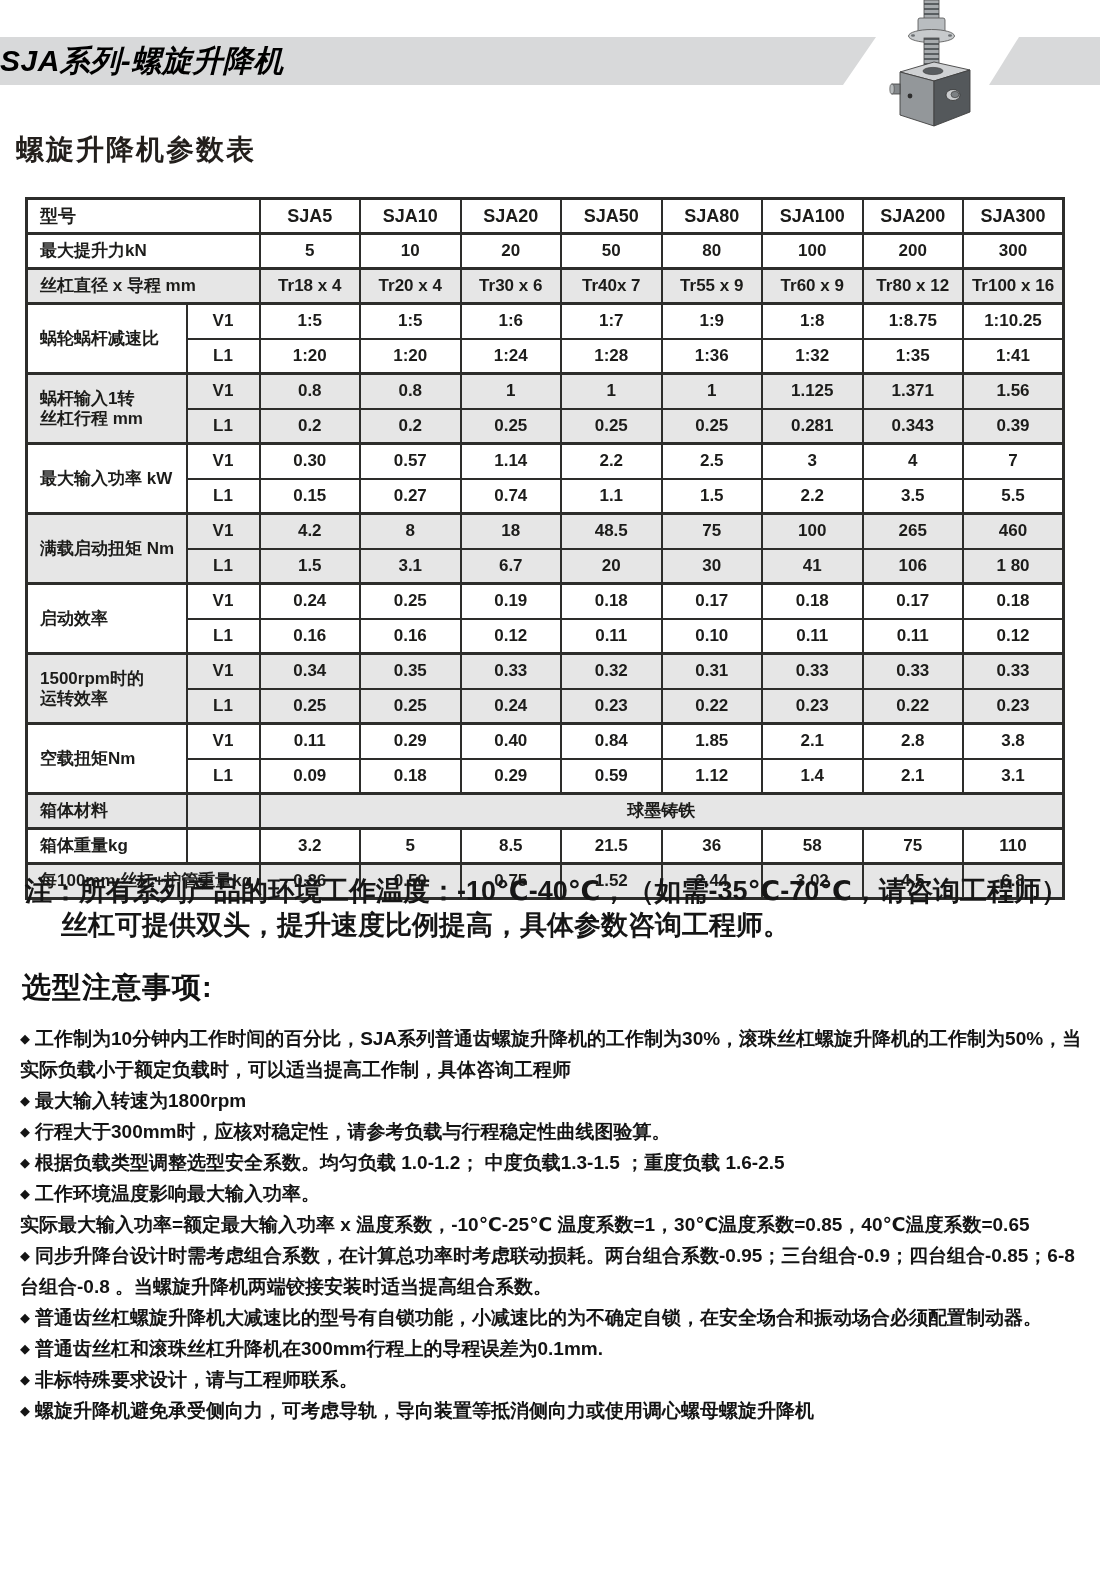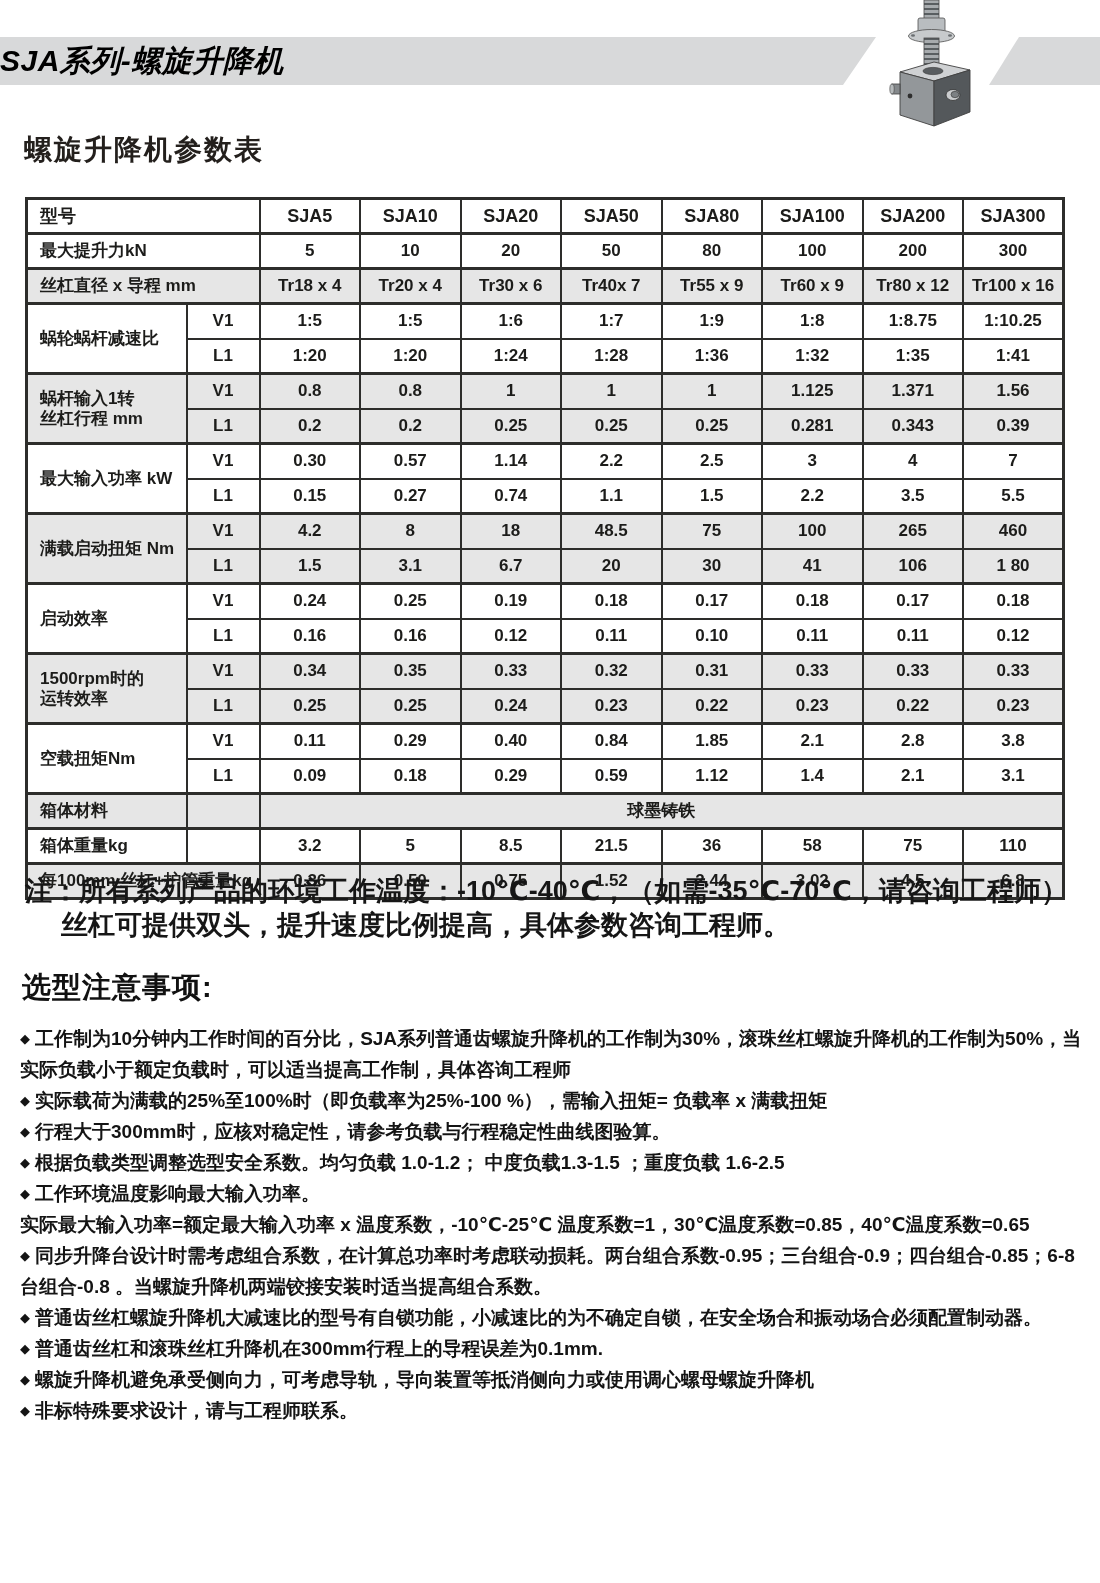--- a/index.html
+++ b/index.html
@@ -22,21 +22,21 @@
     white-space: nowrap;
   }
   .banner-right {
     position: absolute; top: 37px; right: 0; width: 111px; height: 48px;
     background: #d8d9da;
     clip-path: polygon(30px 0, 100% 0, 100% 100%, 0 100%);
   }
   .jack { position: absolute; left: 876px; top: 0; z-index: 5; }
   
   .param-title {
-    position: absolute; left: 24px; top: 131px;
+    position: absolute; left: 16px; top: 131px;
     font-size: 28px; font-weight: bold; letter-spacing: 2px; color: #231f1c;
   }
   .selection-title {
     position: absolute; left: 22px; top: 968px;
     font-size: 29px; font-weight: bold; letter-spacing: 1px; color: #111;
   }
   
   .ptable {
     position: absolute; left: 25px; top: 197px; width: 1037px;
     border-collapse: collapse; table-layout: fixed;
@@ -340,23 +340,23 @@
 
 <div class="table-notes">
   <p>注：所有系列产品的环境工作温度：-10℃-40℃，（如需-35℃-70℃，请咨询工程师）</p>
   <p class="indent">丝杠可提供双头，提升速度比例提高，具体参数咨询工程师。</p>
 </div>
 
 <div class="selection-title">选型注意事项:</div>
 
 <div class="notes" id="selection-notes">
     <p><span class="diamond">◆</span>工作制为10分钟内工作时间的百分比，SJA系列普通齿螺旋升降机的工作制为30%，滚珠丝杠螺旋升降机的工作制为50%，当实际负载小于额定负载时，可以适当提高工作制，具体咨询工程师</p>
-    <p><span class="diamond">◆</span>实际载荷为满载的25%至100%时（即负载率为25%-100 %），需输入扭矩= 负载率 x 满载扭矩</p>
+    <p><span class="diamond">◆</span>最大输入转速为1800rpm</p>
     <p><span class="diamond">◆</span>行程大于300mm时，应核对稳定性，请参考负载与行程稳定性曲线图验算。</p>
     <p><span class="diamond">◆</span>根据负载类型调整选型安全系数。均匀负载 1.0-1.2；  中度负载1.3-1.5  ；重度负载 1.6-2.5</p>
     <p><span class="diamond">◆</span>工作环境温度影响最大输入功率。</p>
     <p>实际最大输入功率=额定最大输入功率 x 温度系数，-10℃-25℃ 温度系数=1，30℃温度系数=0.85，40℃温度系数=0.65</p>
     <p><span class="diamond">◆</span>同步升降台设计时需考虑组合系数，在计算总功率时考虑联动损耗。两台组合系数-0.95；三台组合-0.9；四台组合-0.85；6-8台组合-0.8 。当螺旋升降机两端铰接安装时适当提高组合系数。</p>
     <p><span class="diamond">◆</span>普通齿丝杠螺旋升降机大减速比的型号有自锁功能，小减速比的为不确定自锁，在安全场合和振动场合必须配置制动器。</p>
     <p><span class="diamond">◆</span>普通齿丝杠和滚珠丝杠升降机在300mm行程上的导程误差为0.1mm.</p>
+    <p><span class="diamond">◆</span>非标特殊要求设计，请与工程师联系。</p>
     <p><span class="diamond">◆</span>螺旋升降机避免承受侧向力，可考虑导轨，导向装置等抵消侧向力或使用调心螺母螺旋升降机</p>
-    <p><span class="diamond">◆</span>非标特殊要求设计，请与工程师联系。</p>
   </div>
 
 </body></html>

